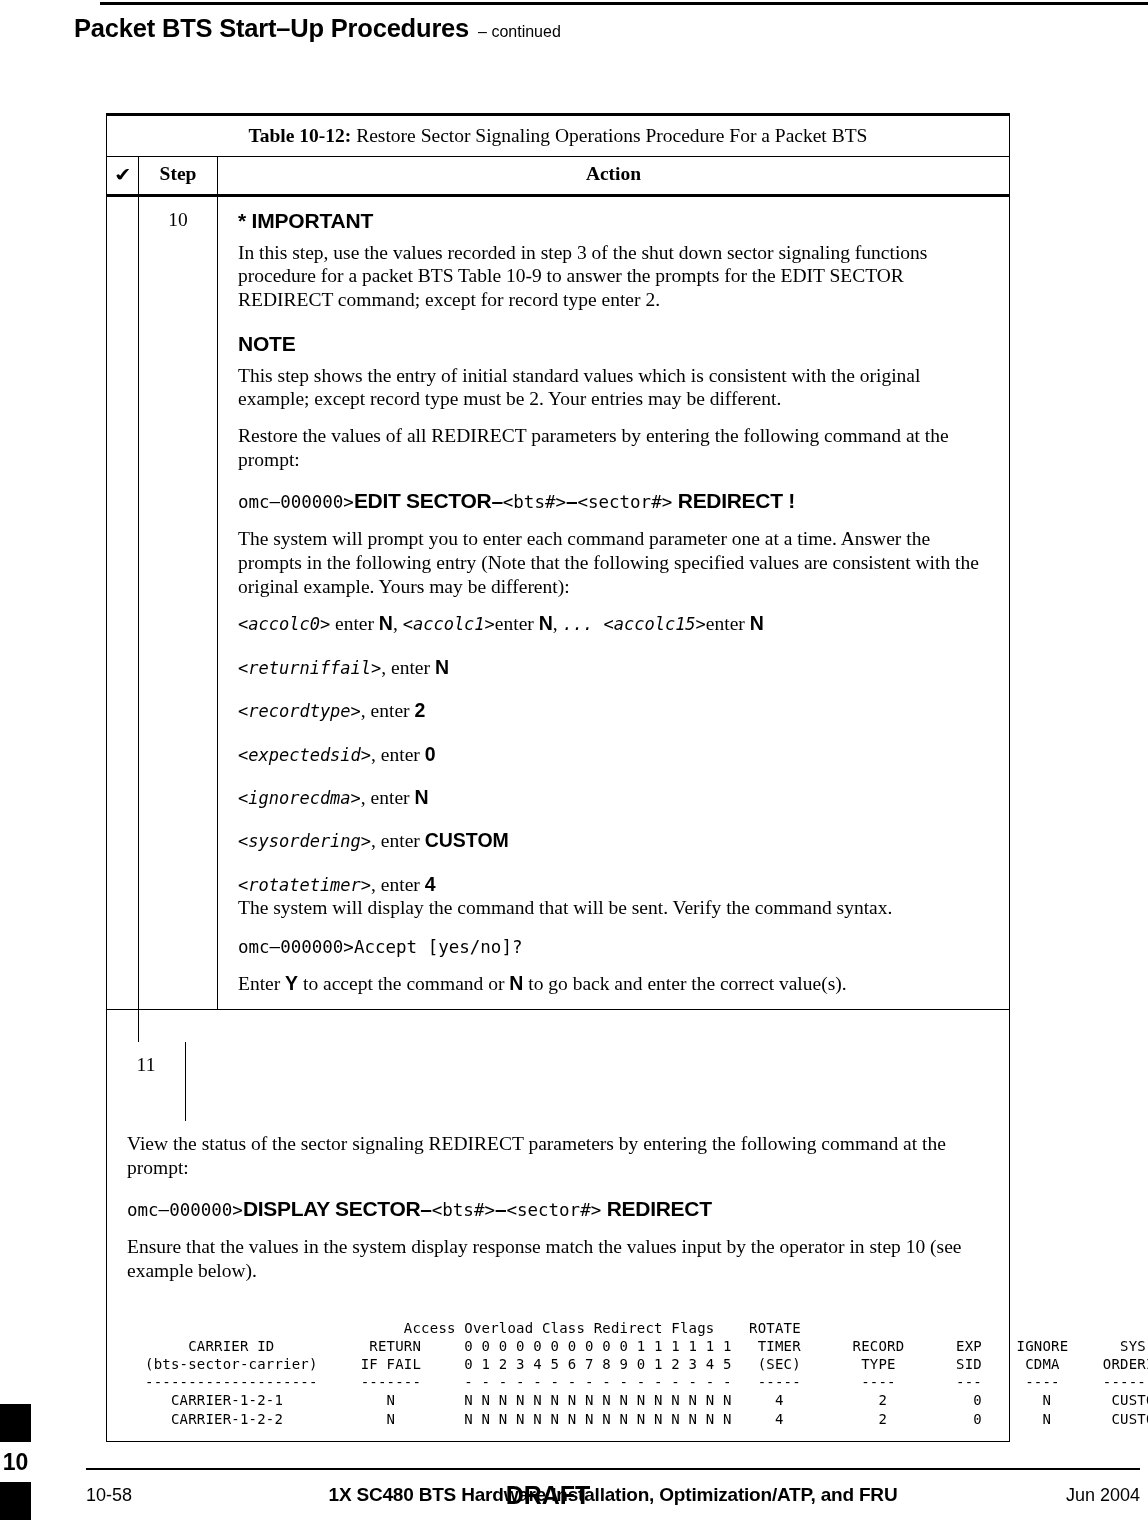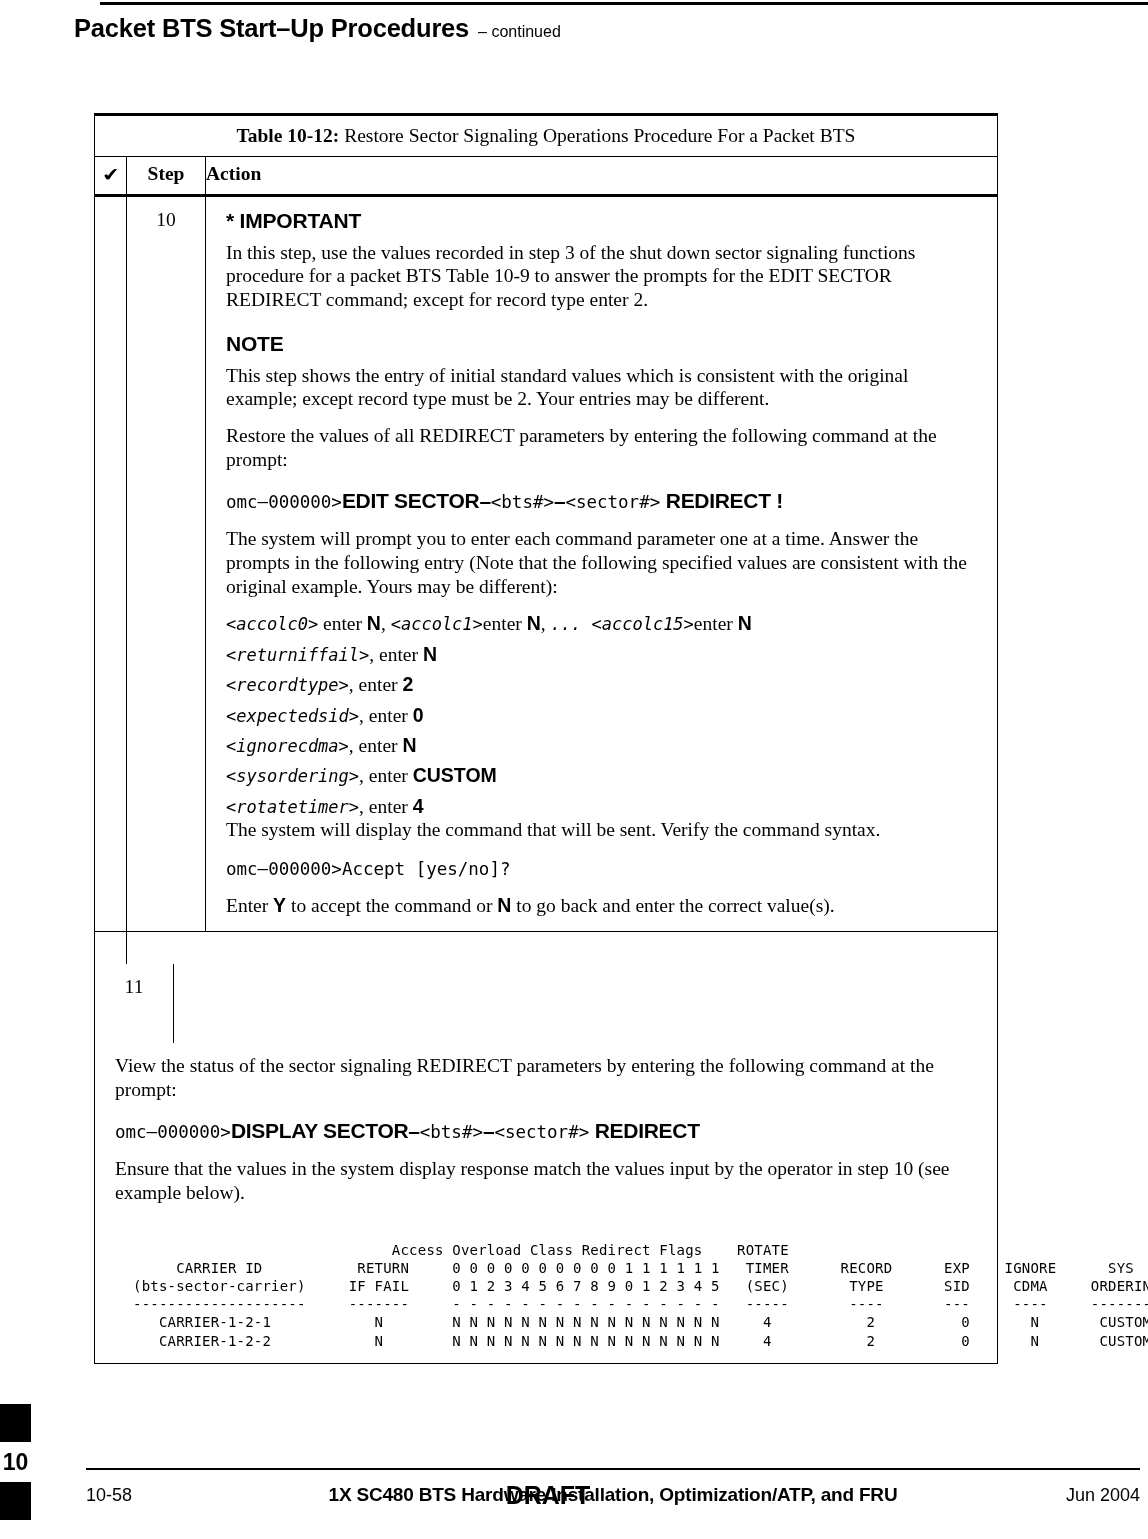--- a/index.html
+++ b/index.html
@@ -26,21 +26,21 @@
     font-family:"Liberation Sans", sans-serif;
     font-weight:bold; font-size:25.5px; letter-spacing:-0.2px;
   }
   .runhead .rh-cont{
     font-family:"Liberation Sans", sans-serif;
     font-size:16px; font-weight:normal; margin-left:9px;
   }
 
   
   .ptable{
-    position:absolute; left:94px; top:113px; width:904px;
+    position:absolute; left:106px; top:113px; width:904px;
   }
 
   .caption-row{
     border-top:3px solid #000;
     border-left:1.4px solid #000;
     border-right:1.4px solid #000;
     border-bottom:1.4px solid #000;
     text-align:center;
     padding:9px 6px 9px 6px;
     font-size:19.5px;
@@ -65,21 +65,21 @@
     text-align:center;
   }
   .col-act{ flex:1 1 auto; }
 
   .hdr-row .col-chk,
   .hdr-row .col-step,
   .hdr-row .col-act{
     padding:6px 0 9px 0;
     font-weight:bold; font-size:19.5px;
   }
-  .hdr-row .col-act{ text-align:left; }
+  .hdr-row .col-act{ text-align:center; }
 
   .check-glyph{
     display:inline-block;
     font-family:"DejaVu Sans", sans-serif;
     font-size:19px;
     line-height:1;
     transform:scaleX(1.15) scaleY(0.95) rotate(-6deg);
   }
 
   .body-row{
@@ -126,21 +126,21 @@
     font-weight:bold;
     font-size:21px;
     letter-spacing:-0.3px;
   }
   .cmd-arg{
     font-family:"DejaVu Sans Mono", monospace;
     font-size:17.5px;
   }
 
   .param-line{
-    margin-top:7px;
+    margin-top:20px;
     font-size:19.5px;
     line-height:1.2;
   }
   .param-line:first-child{ margin-top:0; }
   .pname{
     font-family:"DejaVu Sans Mono", monospace;
     font-style:italic;
     font-size:17px;
   }
   .pval{

